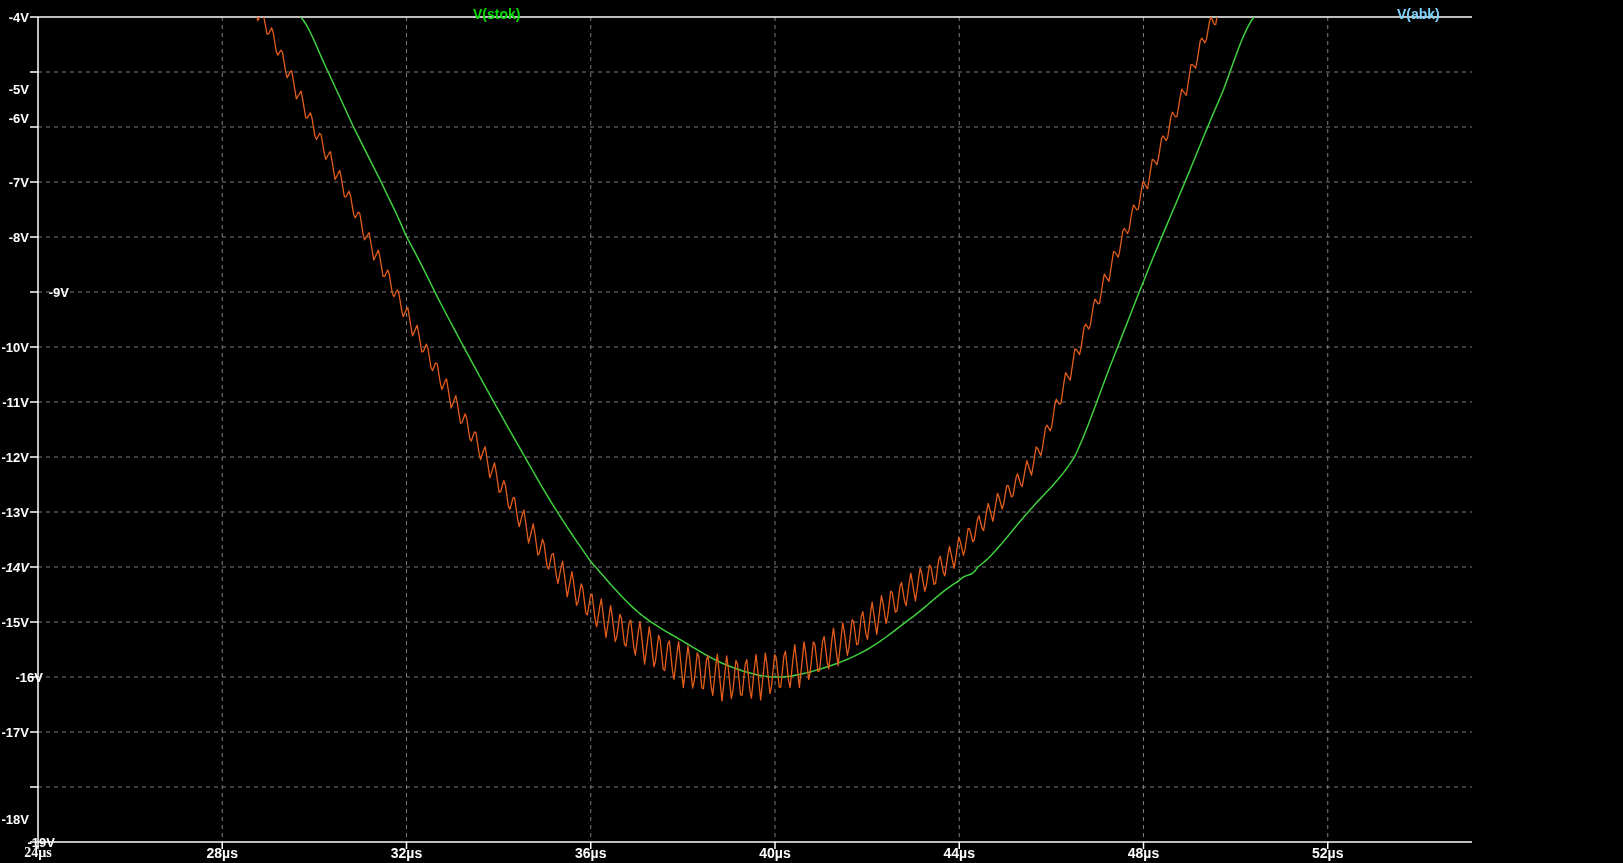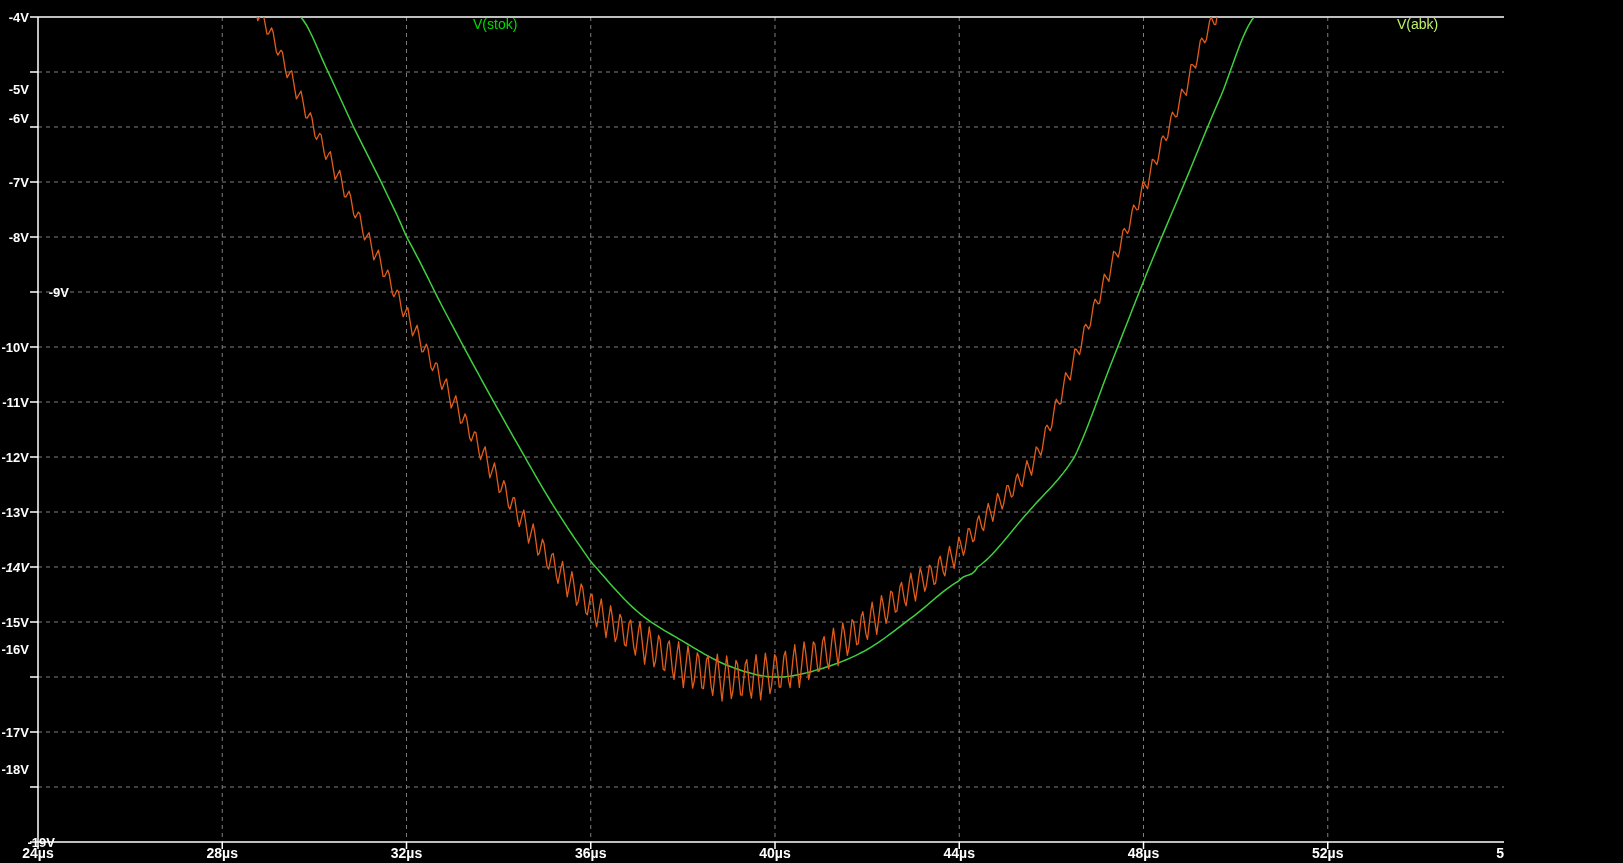--- a/index.html
+++ b/index.html
@@ -1,32 +1,31 @@
 <!DOCTYPE html>
 <html><head>
 <meta charset="utf-8">
 <style>
   html,body{margin:0;padding:0;background:#000;}
   #app{
     position:relative;width:1472px;height:863px;background:#000;overflow:hidden;
     font-family:"Liberation Sans",sans-serif;
-    padding-left:32px;
   }
   #plot-svg{position:absolute;left:0;top:0;}
   .ylabel{
     position:absolute;left:0;width:29px;text-align:right;
     color:#fff;font-size:13px;font-weight:bold;line-height:15px;
     letter-spacing:0px;white-space:nowrap;
   }
   .xlabel{
     position:absolute;width:64px;text-align:center;top:845px;
     color:#fff;font-size:14px;font-weight:bold;white-space:nowrap;
   }
   .legend-label{
-    position:absolute;top:16px;font-size:14px;font-weight:normal;white-space:nowrap;
+    position:absolute;top:6px;font-size:14px;font-weight:bold;white-space:nowrap;
     cursor:default;
   }
 </style>
 </head>
 <body>
 
 <div id="app">
   <svg id="plot-svg" width="1623" height="863">
       <defs>
         <clipPath id="plotclip">
@@ -92,29 +91,29 @@
       <div class="ylabel" style="top: 111px;">-6V</div>
       <div class="ylabel" style="top: 175px;">-7V</div>
       <div class="ylabel" style="top: 230px;">-8V</div>
       <div class="ylabel" style="top: 285px; margin-left: 40px;">-9V</div>
       <div class="ylabel" style="top: 340px;">-10V</div>
       <div class="ylabel" style="top: 395px;">-11V</div>
       <div class="ylabel" style="top: 450px;">-12V</div>
       <div class="ylabel" style="top: 505px;">-13V</div>
       <div class="ylabel" style="top: 560px; font-style: italic;">-14V</div>
       <div class="ylabel" style="top: 615px;">-15V</div>
-      <div class="ylabel" style="top: 642px;">-16V</div>
+      <div class="ylabel" style="top: 670px; margin-left: 14px;">-16V</div>
       <div class="ylabel" style="top: 725px;">-17V</div>
-      <div class="ylabel" style="top: 762px;">-18V</div>
+      <div class="ylabel" style="top: 812px;">-18V</div>
       <div class="ylabel" style="top: 835px; margin-left: 26px;">-19V</div>
-      <div class="xlabel" style="left: 6px;">24µs</div>
+      <div class="xlabel" style="left: 6px; font-family: Liberation Serif, serif;">24µs</div>
       <div class="xlabel" style="left: 190.25px;">28µs</div>
       <div class="xlabel" style="left: 374.5px;">32µs</div>
       <div class="xlabel" style="left: 558.75px;">36µs</div>
       <div class="xlabel" style="left: 743px;">40µs</div>
       <div class="xlabel" style="left: 927.25px;">44µs</div>
       <div class="xlabel" style="left: 1111.5px;">48µs</div>
       <div class="xlabel" style="left: 1295.75px;">52µs</div>
       <div class="xlabel" style="left: 1480px;">56µs</div>
     </div>
   <span class="legend-label" id="legend-0" style="left: 473px; color: rgb(0, 220, 0);">V(stok)</span>
-  <span class="legend-label" id="legend-1" style="left: 1397px; color: #bef264;">V(abk)</span>
+  <span class="legend-label" id="legend-1" style="left: 1397px; color: #7dd3fc;">V(abk)</span>
 </div>
 
 </body></html>

